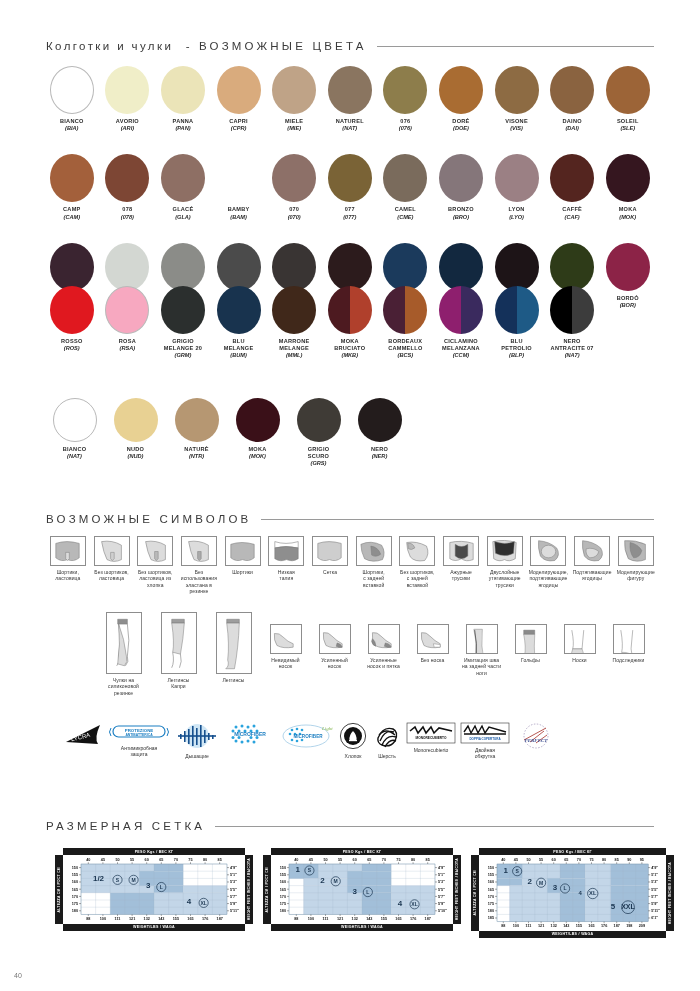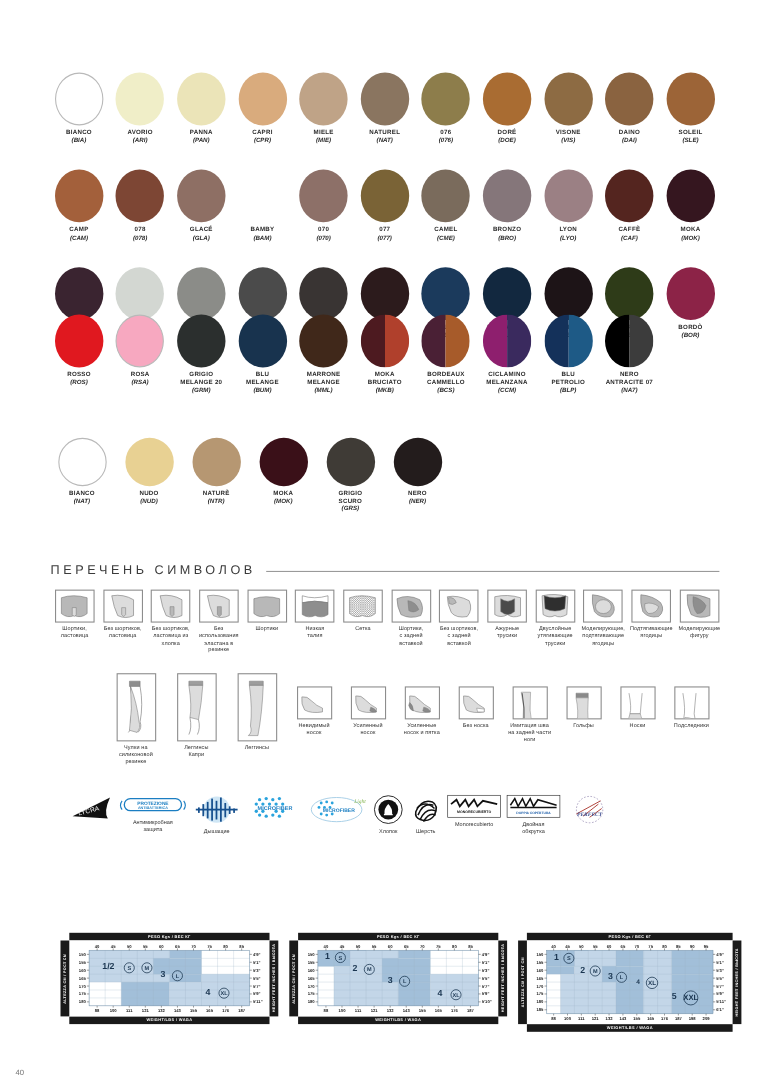--- a/index.html
+++ b/index.html
@@ -95,20 +95,27 @@
   .vlab.right { right:0; }
 
   .pagenum { position:absolute; left:14px; bottom:12px;
              font-size:7px; color:#777; }
 </style>
 </head>
 <body>
 
 <div class="page">
 
+  <div class="sec-head" style="position:absolute;left:46px;top:40px;width:608px;">
+    <div class="txt">
+      <span style="letter-spacing: 2.4px;">Колготки и чулки</span>
+      <span style="padding-left:6px">- ВОЗМОЖНЫЕ ЦВЕТА</span>
+    </div>
+    <div class="rule"></div>
+  </div>
 
   <div id="hosiery-rows" style="position:absolute;left:44px;top:66px;width:612px;">
       <div class="swatch-row" style="margin-bottom: 22px;">
         <div class="swatch" style="width:55.6px">
           <div class="chip outline" style="background:#ffffff"></div>
           <div class="sw-name">BIANCO</div>
           <div class="sw-code">(BIA)</div>
         </div>
         <div class="swatch" style="width:55.6px">
           <div class="chip" style="background:#f0eec8"></div>
@@ -382,21 +389,21 @@
         <div class="sw-code">(GRS)</div>
       </div>
       <div class="swatch" style="width:61px">
         <div class="chip round" style="background:#231c1c"></div>
         <div class="sw-name">NERO</div>
         <div class="sw-code">(NER)</div>
       </div>
     </div>
 
   <div class="sec-head" style="position:absolute;left:46px;top:513px;width:608px;">
-    <div class="txt">ПЕРЕЧЕНЬ СИМВОЛОВ</div>
+    <div class="txt">ВОЗМОЖНЫЕ СИМВОЛОВ</div>
     <div class="rule"></div>
   </div>
 
   <div id="sym-row-1" class="sym-row" style="position:absolute;left:46px;top:536px;width:612px;">
       <div class="sym" style="width:43.7px">
         <div class="box" style="width:36px;height:30px">
           <svg viewBox="0 0 34 30" width="33" height="27">
             <path d="M4 6 Q16 2 30 6 L30 22 Q24 27 17 24 Q10 27 4 22 Z" fill="#b8b8b8" stroke="#777" stroke-width="0.6"></path>
             <path d="M15 16 L19 16 L19 23 L17 25 L15 23 Z" fill="#dcdcdc" stroke="#777" stroke-width="0.5"></path>
           </svg>
@@ -862,20 +869,24 @@
           <svg width="44" height="28" viewBox="0 0 44 28">
             <circle cx="22" cy="14" r="12" fill="none" stroke="#8a7ba8" stroke-width="0.6" stroke-dasharray="1.5 1.5"></circle>
             <path d="M10 18 L32 6 M16 20 L30 9 M22 21 L33 13" stroke="#b0453e" stroke-width="0.9" fill="none"></path>
             <text x="22" y="20" font-size="5" fill="#3b4d8f" font-style="italic" font-weight="bold" font-family="Liberation Serif, serif" text-anchor="middle">PERFECT</text>
           </svg>
         </div>
         <div class="cap"></div>
       </div>
     </div>
 
+  <div class="sec-head" style="position:absolute;left:46px;top:820px;width:608px;">
+    <div class="txt">РАЗМЕРНАЯ СЕТКА</div>
+    <div class="rule"></div>
+  </div>
 
   <div id="charts" class="charts" style="position:absolute;left:55px;top:848px;">
       <div class="chart-wrap" style="width:198px">
         <div class="bar-top" style="margin:0 8px">PESO Kgs / ВЕС КГ</div>
         <div class="chart-body" style="position:relative;padding:0 8px">
           <svg class="grid-svg" width="182" height="68.4" viewBox="0 0 182 68.4">
             <rect x="0" y="0" width="182" height="68.4" fill="#fff"></rect>
             <rect x="18" y="9" width="73" height="28.8" fill="#c3d6e8"></rect>
             <rect x="47.2" y="37.8" width="43.8" height="21.6" fill="#a2bfd9"></rect>
             <rect x="91" y="9" width="29.2" height="7.2" fill="#a2bfd9"></rect>

